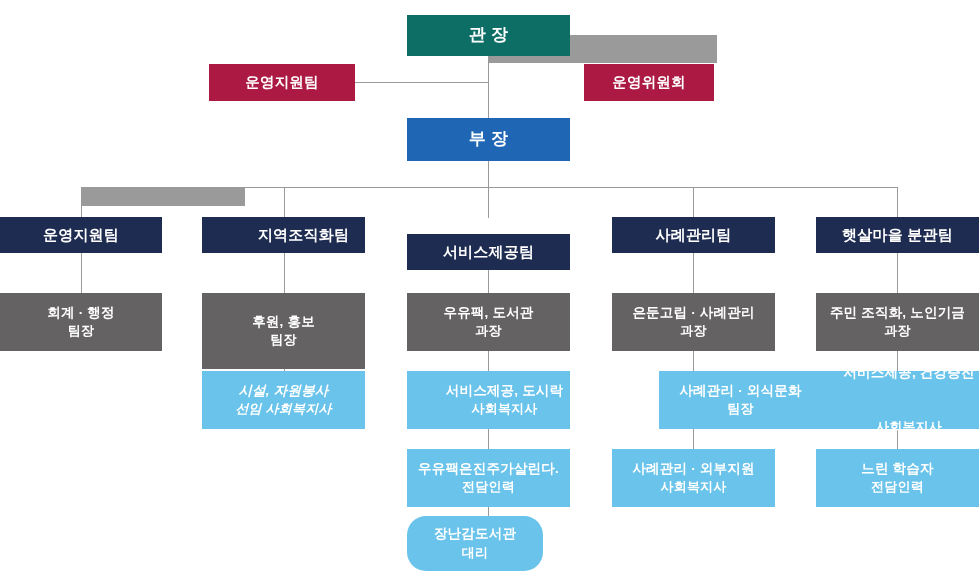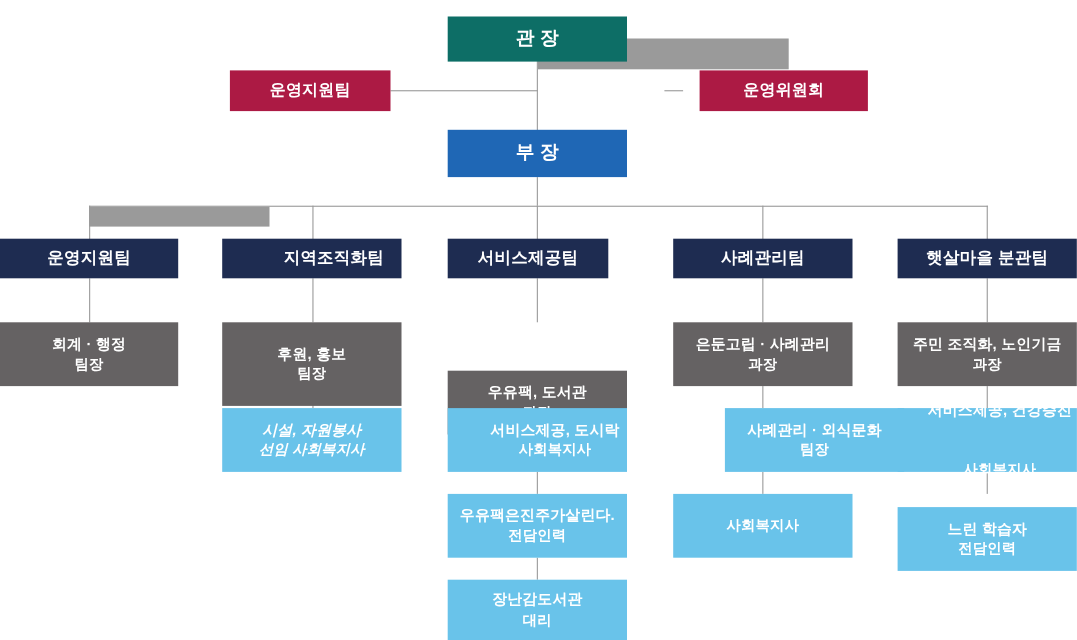--- a/index.html
+++ b/index.html
@@ -96,21 +96,21 @@
   <div class="vline" style="left:897px; top:429px; height:20px;"></div>
 
   <div class="node c-teal t-top" style="left:407px; top:0px; width:163px; height:41px;">
     <span class="l1">관 장</span>
   </div>
 
   <div class="node c-crimson t-comm" style="left:209px; top:64px; width:146px; height:37px;">
     <span class="l1">운영지원팀</span>
   </div>
 
-  <div class="node c-crimson t-comm" style="left:636px; top:64px; width:153px; height:37px;">
+  <div class="node c-crimson t-comm" style="left:584px; top:64px; width:130px; height:37px;">
     <span class="l1">운영위원회</span>
   </div>
 
   <div class="node c-blue t-top" style="left:407px; top:118px; width:163px; height:43px;">
     <span class="l1">부 장</span>
   </div>
 
   <div class="node c-navy t-dept" style="left:0px; top:217px; width:162px; height:36px;">
     <span class="l1">운영지원팀</span>
   </div>
@@ -124,64 +124,65 @@
   </div>
   <div class="node c-gray t-sub" style="left:202px; top:293px; width:163px; height:76px;">
     <span class="l1">후원, 홍보</span>
     <span class="l2">팀장</span>
   </div>
   <div class="node c-sky t-sub" style="left:202px; top:371px; width:163px; height:58px;font-style:italic;">
     <span class="l1">시설, 자원봉사</span>
     <span class="l2">선임 사회복지사</span>
   </div>
 
-  <div class="node c-navy t-dept" style="left:407px; top:217px; width:146px; height:36px;">
+  <div class="node c-navy t-dept" style="left:407px; top:234px; width:163px; height:36px;">
     <span class="l1">서비스제공팀</span>
   </div>
-  <div class="node c-gray t-sub" style="left:407px; top:293px; width:163px; height:58px;margin-top:44px;">
+  <div class="node c-gray t-sub" style="left:407px; top:293px; width:163px; height:58px;">
     <span class="l1">우유팩, 도서관</span>
     <span class="l2">과장</span>
   </div>
   <div class="node c-sky t-sub" style="left:407px; top:371px; width:163px; height:58px;padding-left:32px;">
     <span class="l1">서비스제공, 도시락</span>
     <span class="l2">사회복지사</span>
   </div>
   <div class="node c-sky t-sub" style="left:407px; top:449px; width:163px; height:58px;">
     <span class="l1">우유팩은진주가살린다.</span>
     <span class="l2">전담인력</span>
   </div>
-  <div class="node c-sky t-sub" style="left:407px; top:527px; width:163px; height:55px;">
+  <div class="node c-sky t-sub" style="left:407px; top:516px; width:136px; height:55px;border-radius:19px;">
     <span class="l1">장난감도서관</span>
     <span class="l2">대리</span>
   </div>
 
   <div class="node c-navy t-dept" style="left:612px; top:217px; width:163px; height:36px;">
     <span class="l1">사례관리팀</span>
   </div>
   <div class="node c-gray t-sub" style="left:612px; top:293px; width:163px; height:58px;">
     <span class="l1">은둔고립 · 사례관리</span>
     <span class="l2">과장</span>
   </div>
   <div class="node c-sky t-sub" style="left:612px; top:371px; width:163px; height:58px;margin-left:47px;">
     <span class="l1">사례관리 · 외식문화</span>
     <span class="l2">팀장</span>
   </div>
   <div class="node c-sky t-sub" style="left:612px; top:449px; width:163px; height:58px;">
+    <span class="l1">사례관리 · 외부지원</span>
     <span class="l2">사회복지사</span>
   </div>
 
   <div class="node c-navy t-dept" style="left:816px; top:217px; width:163px; height:36px;">
     <span class="l1">햇살마을 분관팀</span>
   </div>
   <div class="node c-gray t-sub" style="left:816px; top:293px; width:163px; height:58px;">
     <span class="l1">주민 조직화, 노인기금</span>
     <span class="l2">과장</span>
   </div>
   <div class="node c-sky t-sub" style="left:816px; top:371px; width:186px; height:58px;gap:36px;">
     <span class="l1">서비스제공, 건강증진</span>
     <span class="l2">사회복지사</span>
   </div>
-  <div class="node c-sky t-sub" style="left:816px; top:449px; width:163px; height:58px;margin-top:12px;">
+  <div class="node c-sky t-sub" style="left:816px; top:449px; width:163px; height:58px;">
     <span class="l1">느린 학습자</span>
     <span class="l2">전담인력</span>
   </div>
 
 </div>
 
 </body></html>

